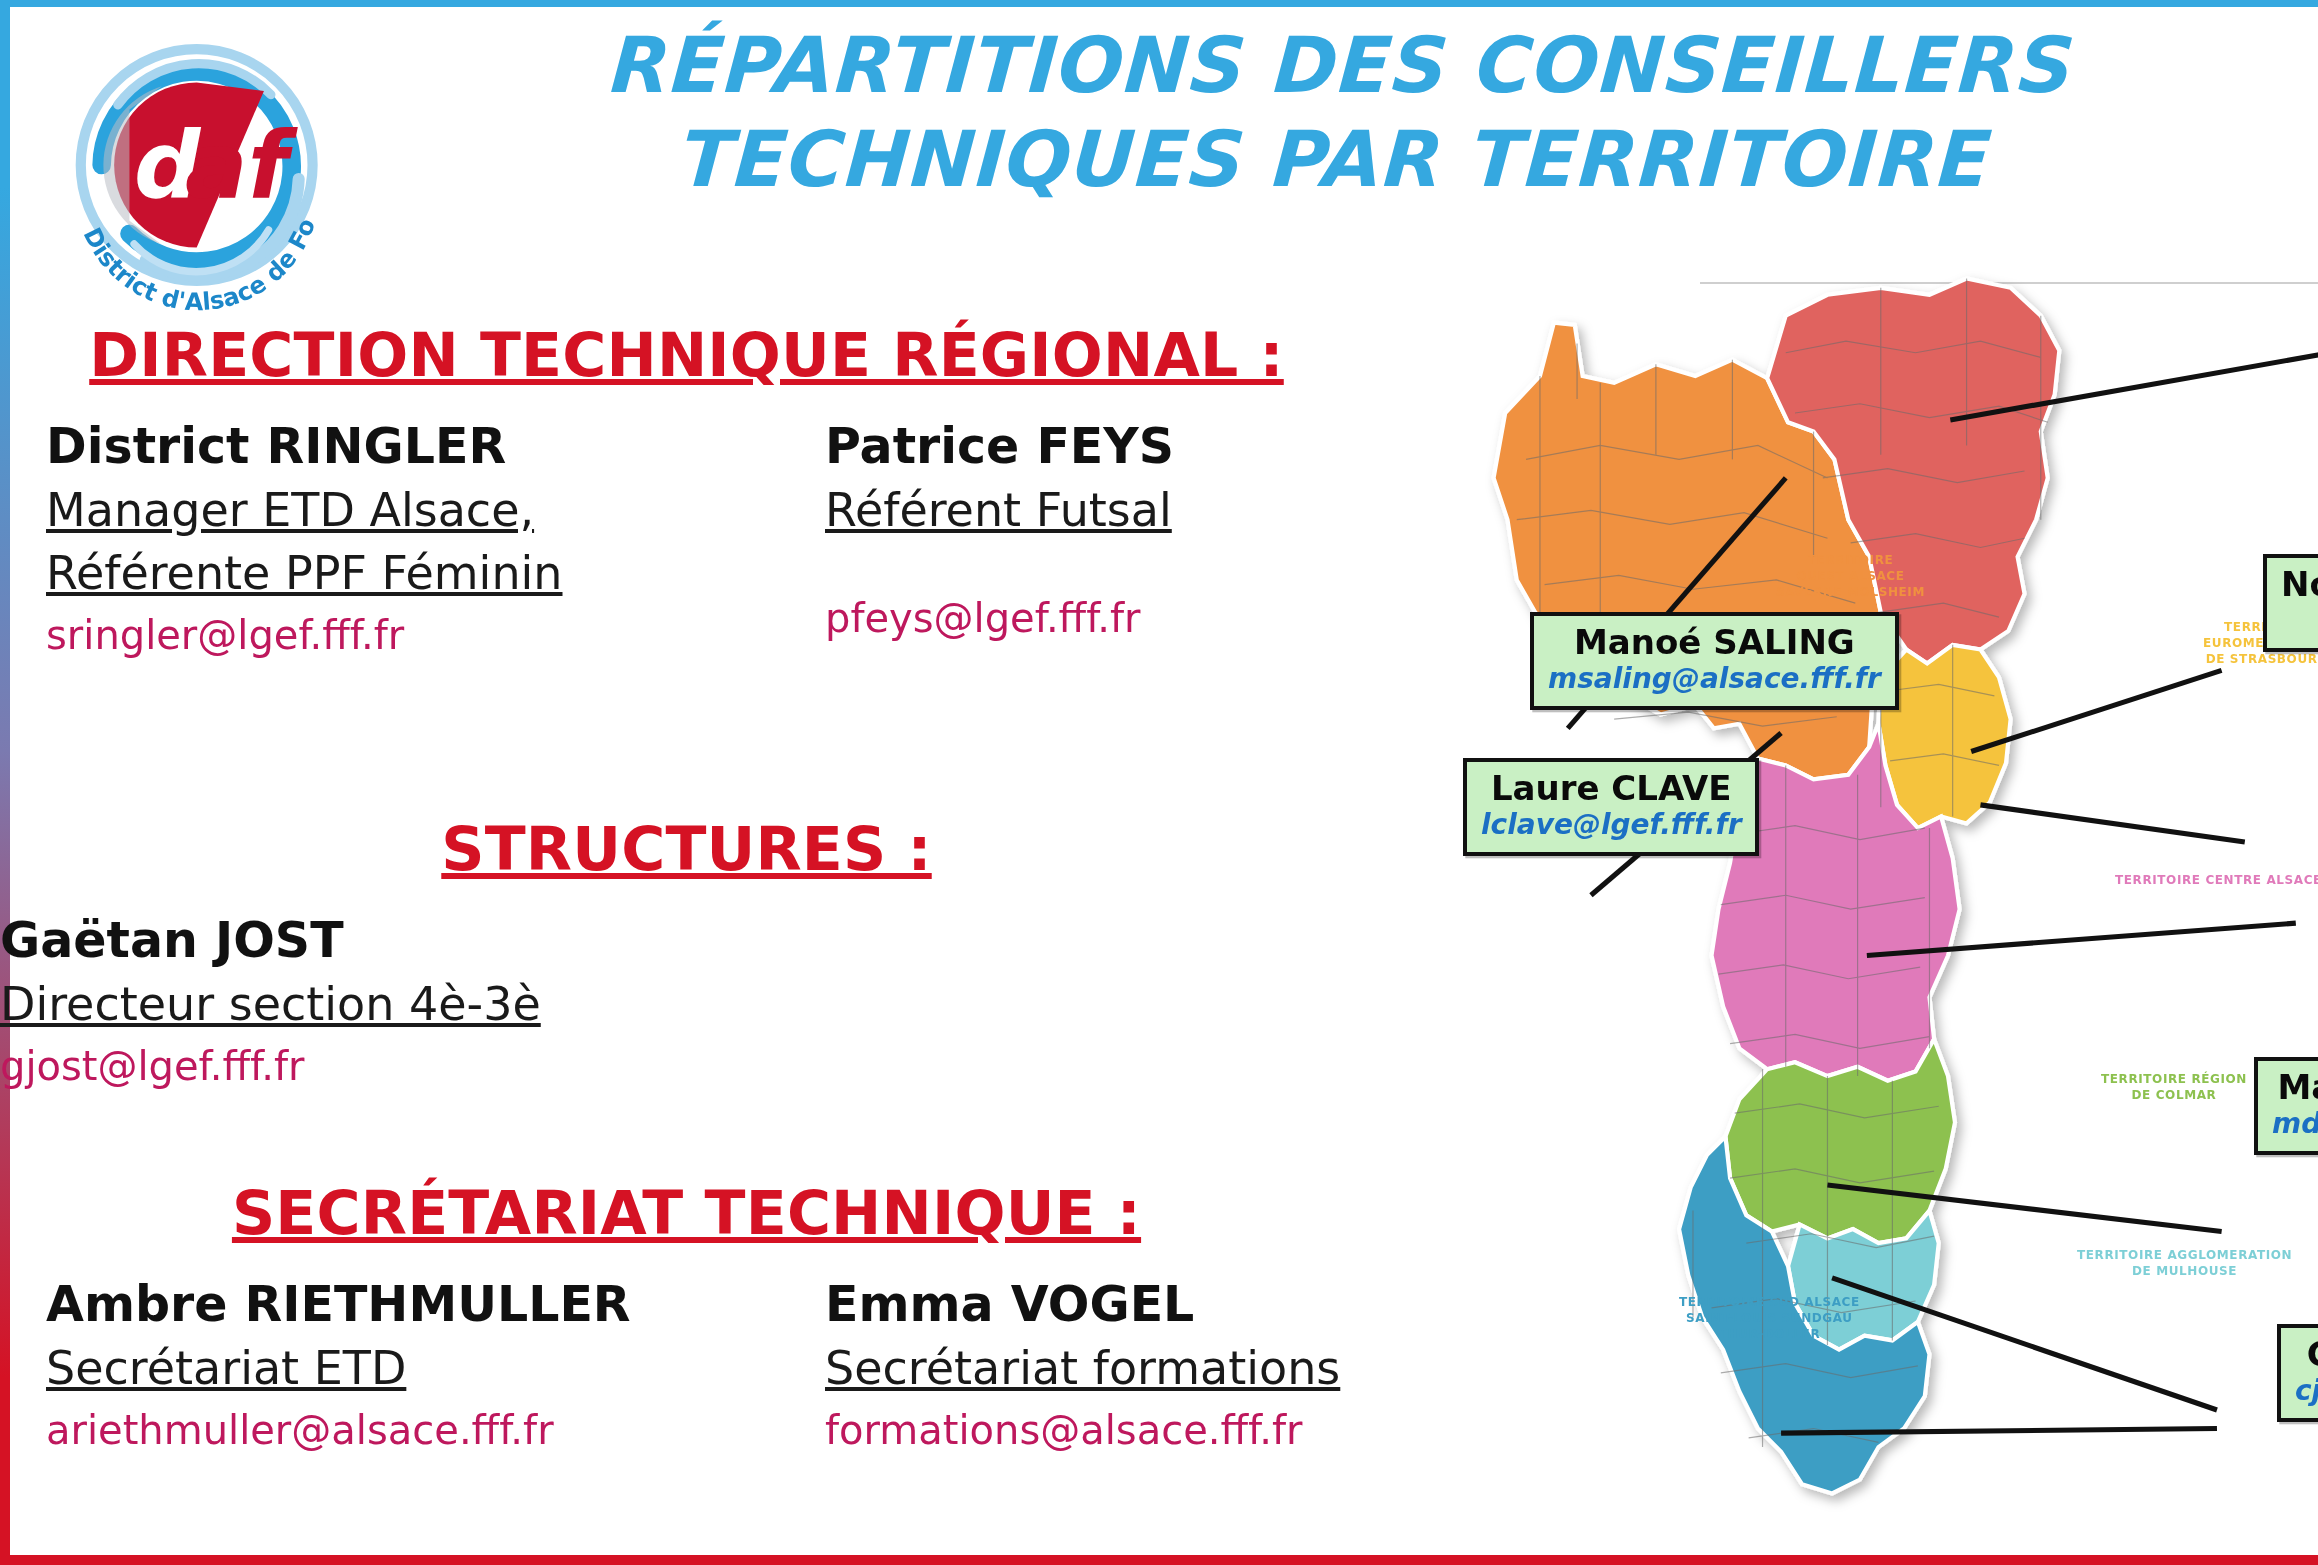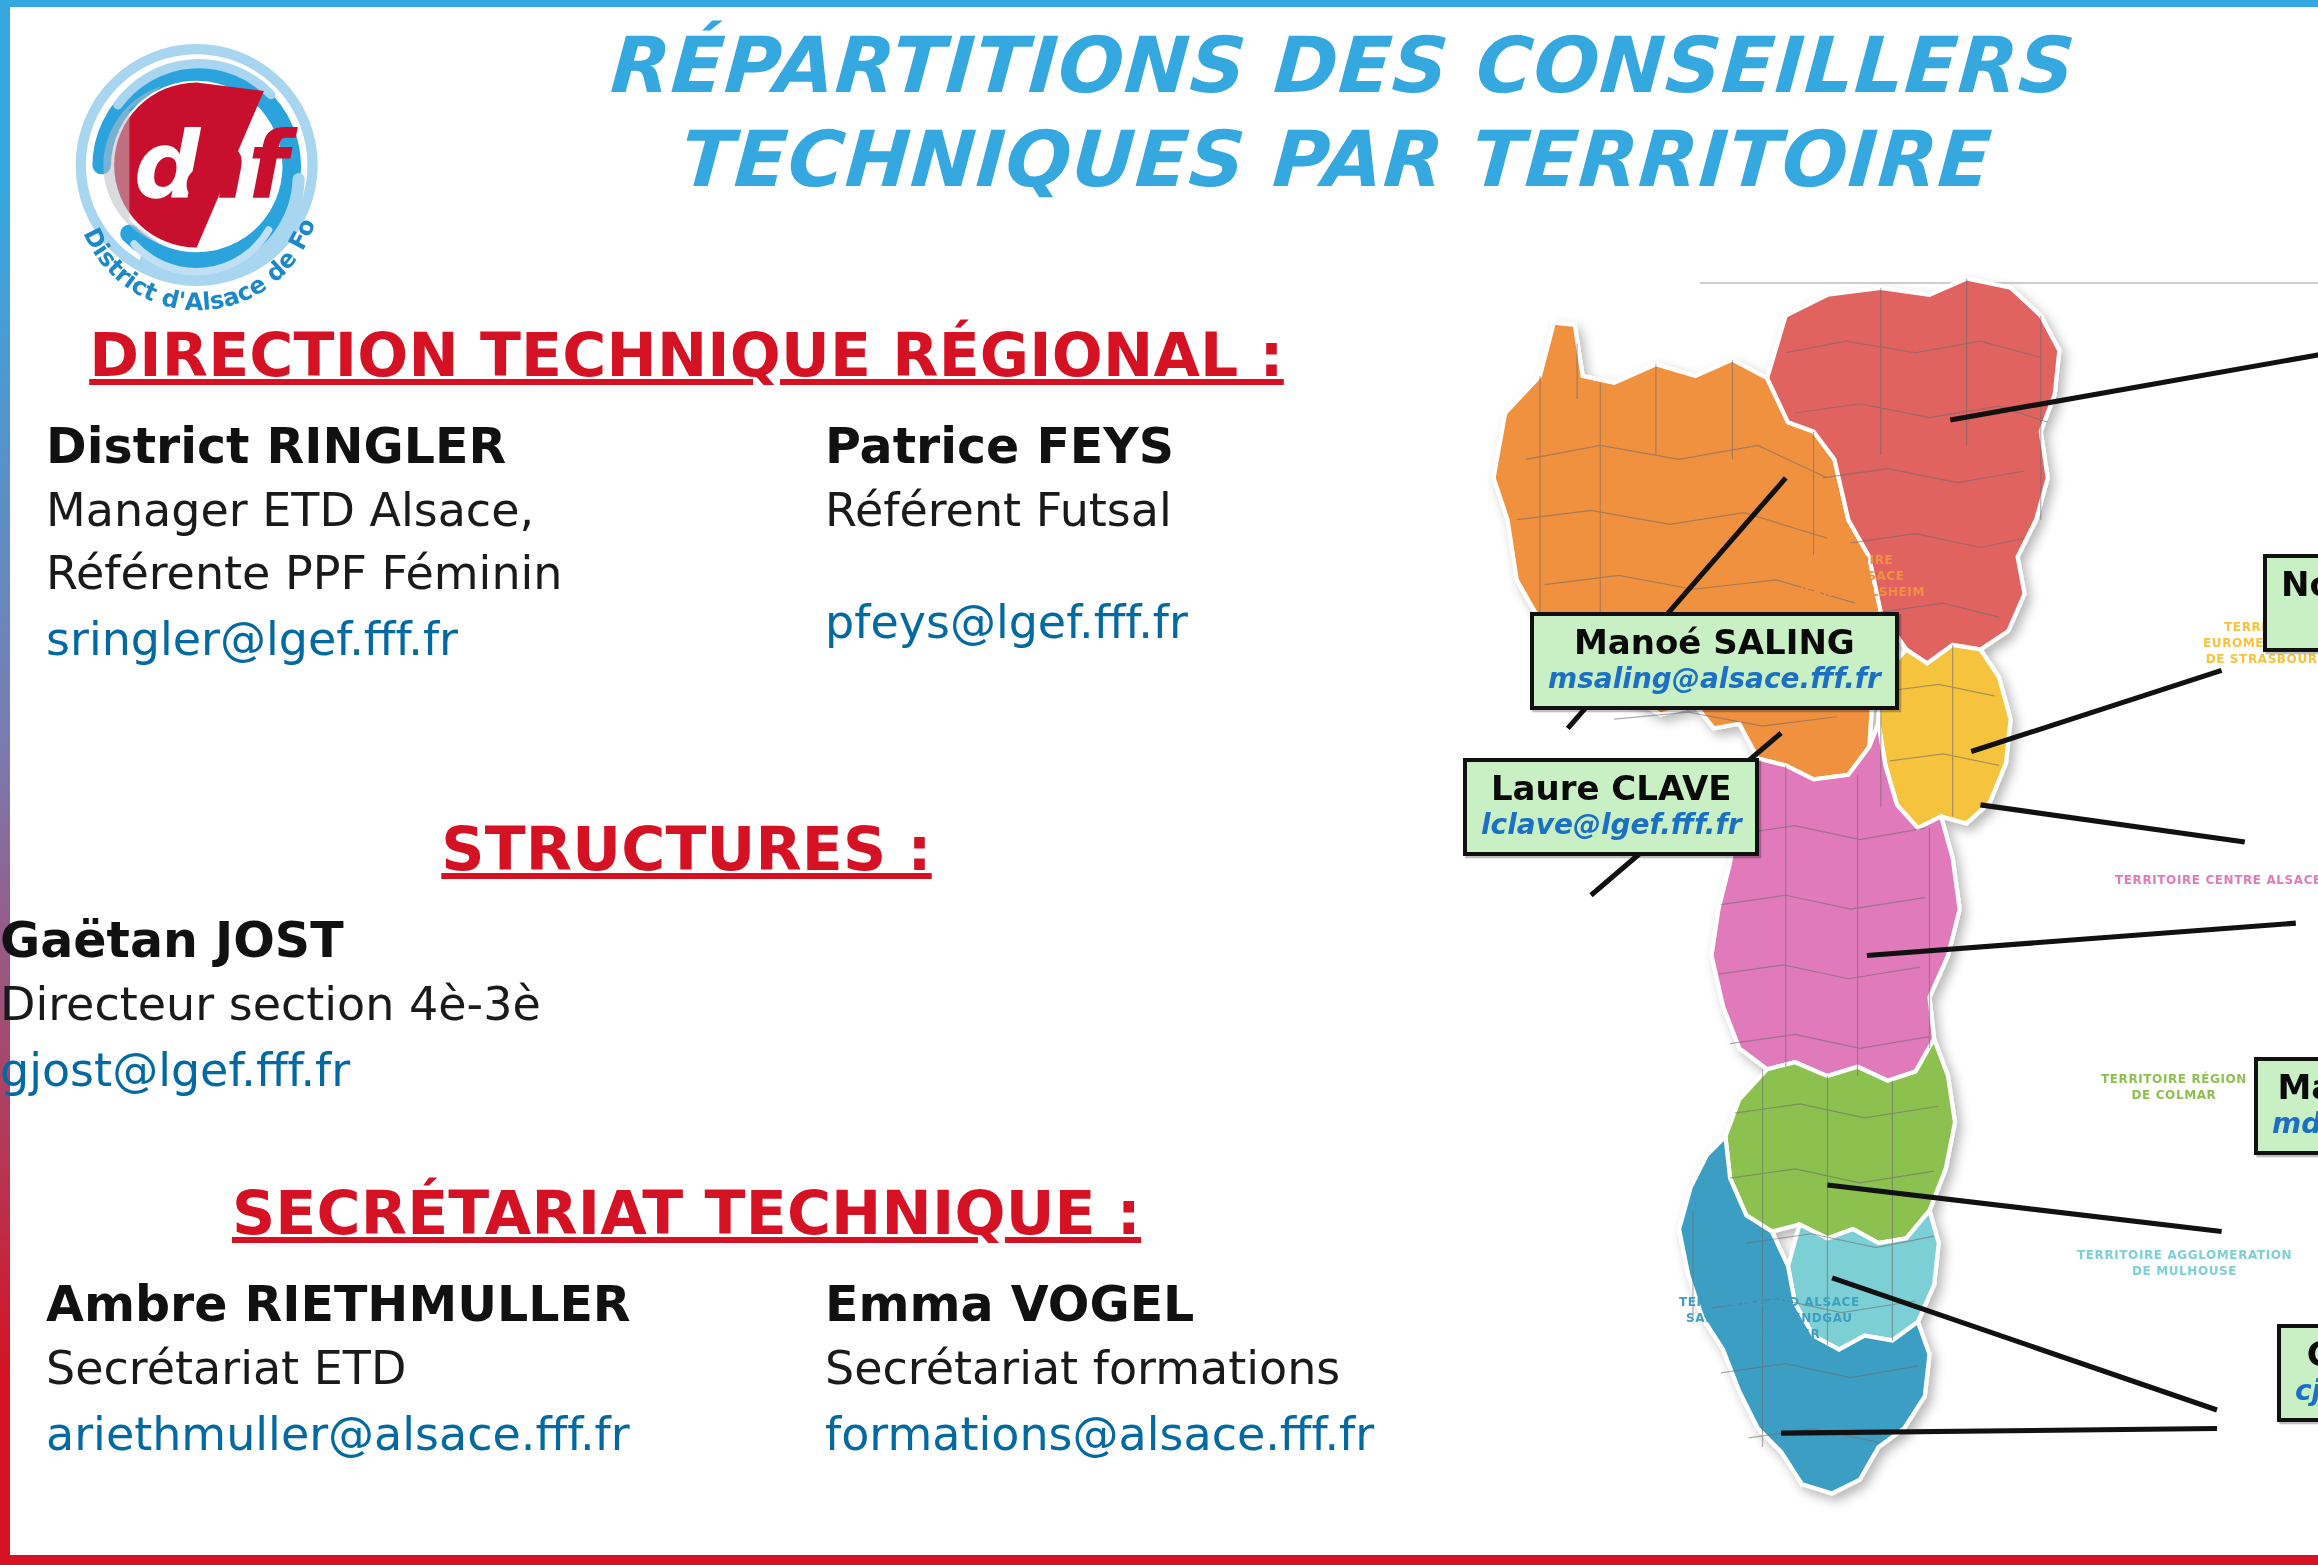--- a/index.html
+++ b/index.html
@@ -55,23 +55,24 @@
   .people { display:flex; margin-top:26px; }
   .person { width:825px; padding-left:46px; }
   .person.col2 { width:547px; padding-left:0; }
   .p-name {
     font-weight:bold; font-size:49px; color:#111; line-height:1.28;
     font-family:"DejaVu Sans", sans-serif; white-space:nowrap;
   }
   .p-role {
     font-size:46px; color:#1a1a1a; line-height:1.38; font-weight:400;
     font-family:"DejaVu Sans", sans-serif;
+    text-decoration:underline;
   }
   .p-mail {
-    font-size:46px; color:#0369a1; line-height:1.38; margin-top:2.8px;
+    font-size:40px; color:#be185d; line-height:1.38; margin-top:2.8px;
     font-family:"DejaVu Sans", sans-serif; white-space:nowrap;
   }
   .spacer-line { height:46px; }
 
   
   #map-panel { position:absolute; left:1461px; top:260px; width:1294px; height:1252px; }
   #map-rule { position:absolute; left:1700px; top:282px; width:649px; height:2.3px; background:#cfcfcf; }
 
   
   .callout {

